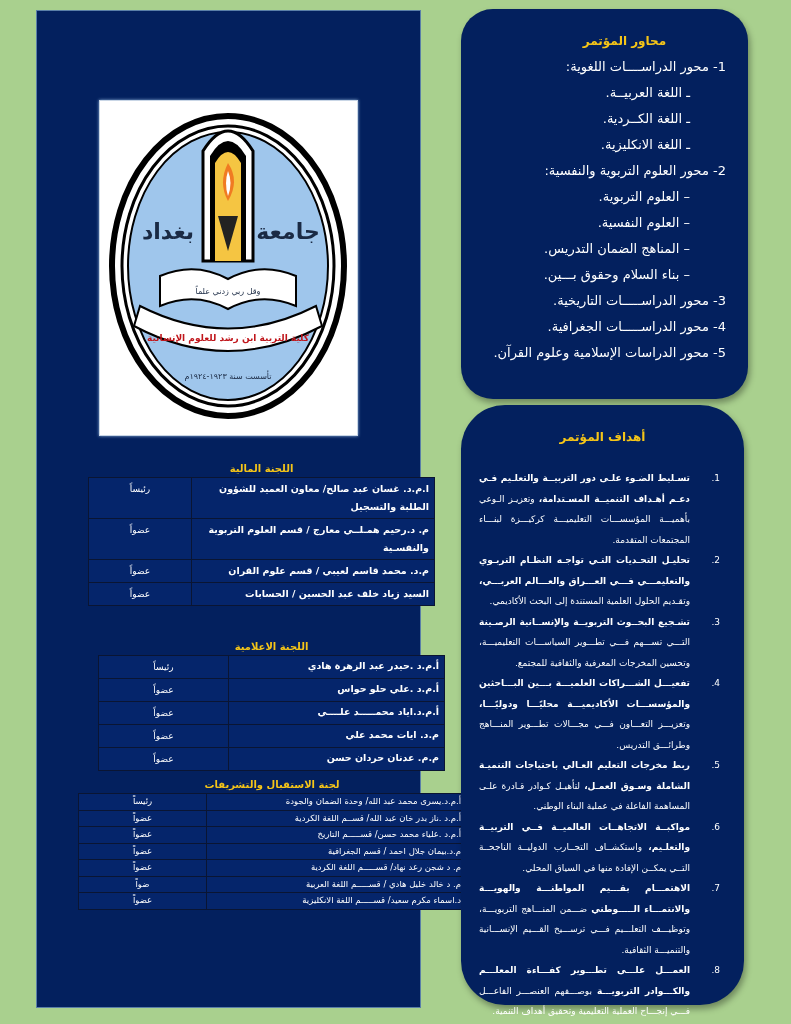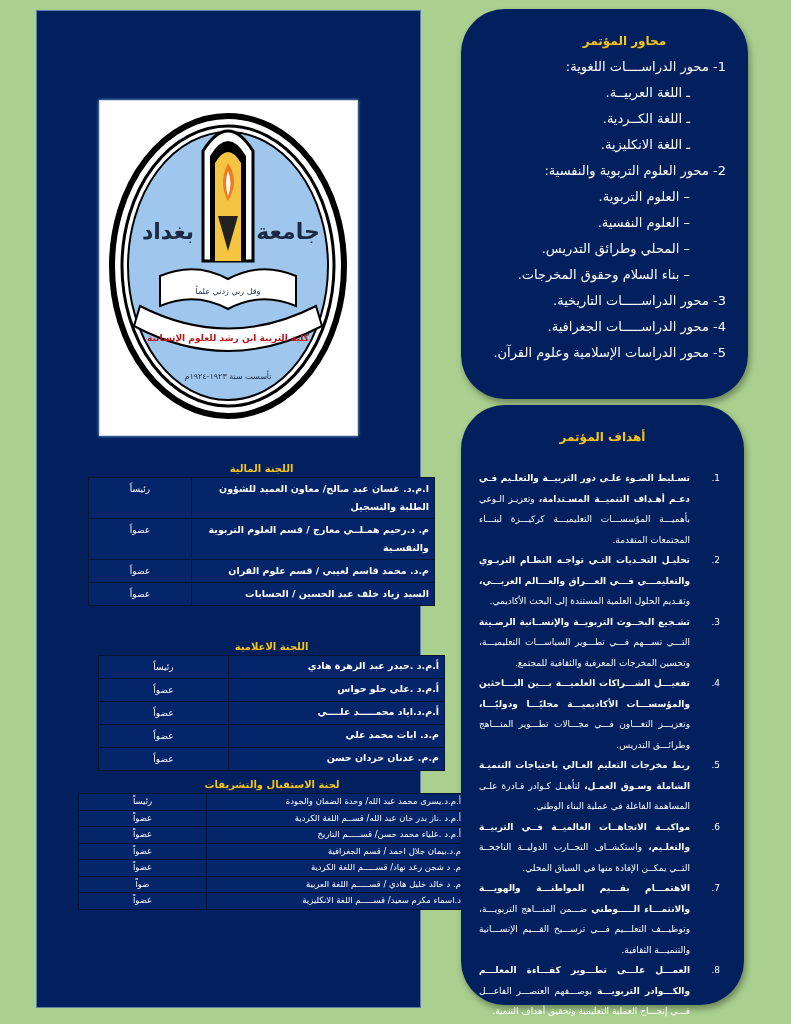--- a/index.html
+++ b/index.html
@@ -31,21 +31,21 @@
   .c2 { left:30px; top:630px; width:347px; }
   .c2 td.name { width:205px; line-height:16px; }
   .c3 { left:10px; top:768px; width:388px; }
   .c3 td { font-size:8.5px; line-height:13.5px; padding:1px 4px; }
   .c3 td.name { width:250px; font-weight:normal; }
 
   .panel-right {
     position:absolute; background:#03205e; border-radius:44px; direction:rtl;
     box-shadow:2px 4px 6px rgba(0,0,0,0.35);
   }
-  .axes { left:461px; top:9px; width:287px; height:390px; }
+  .axes { left:461px; top:9px; width:287px; height:390px;border-radius:32px; }
   .goals { left:461px; top:405px; width:283px; height:600px; }
   .panel-title { color:#f5c518; font-weight:bold; font-size:12px; text-align:center; }
   .axes .panel-title { margin-top:25px; margin-left:40px; }
   .axes-list { margin:6px 22px 0 0; padding:0; list-style:none; }
   .axes-list li { font-size:13px; line-height:26px; white-space:nowrap; }
   .axes-list li.sub { padding-right:36px; }
   .goals .panel-title { margin-top:25px; }
   .goals-list { list-style:none; margin:24px 0 0 0; padding:0 24px 0 18px; }
   .goals-list li { display:flex; font-size:9px; line-height:20.5px; margin-bottom:0; }
   .goals-list .num { width:30px; flex:none; padding-right:0; }
@@ -169,22 +169,22 @@
 <div class="panel-right axes">
   <div class="panel-title">محاور المؤتمر</div>
   <ul class="axes-list" id="axes-list">
       <li>1- محور الدراســــات اللغوية:</li>
       <li class="sub">ـ اللغة العربيــة.</li>
       <li class="sub">ـ اللغة الكــردية.</li>
       <li class="sub">ـ اللغة الانكليزية.</li>
       <li>2- محور العلوم التربوية والنفسية:</li>
       <li class="sub">– العلوم التربوية.</li>
       <li class="sub">– العلوم النفسية.</li>
-      <li class="sub">– المحلي وطرائق التدريس.</li>
-      <li class="sub">– بناء السلام وحقوق المخرجات.</li>
+      <li class="sub">– المناهج الضمان التدريس.</li>
+      <li class="sub">– بناء السلام وحقوق بـــين.</li>
       <li>3- محور الدراســـــات التاريخية.</li>
       <li>4- محور الدراســـــات الجغرافية.</li>
       <li>5- محور الدراسات الإسلامية وعلوم القرآن.</li>
     </ul>
 </div>
 
 <div class="panel-right goals">
   <div class="panel-title">أهداف المؤتمر</div>
   <ol class="goals-list" id="goals-list">
       <li>

